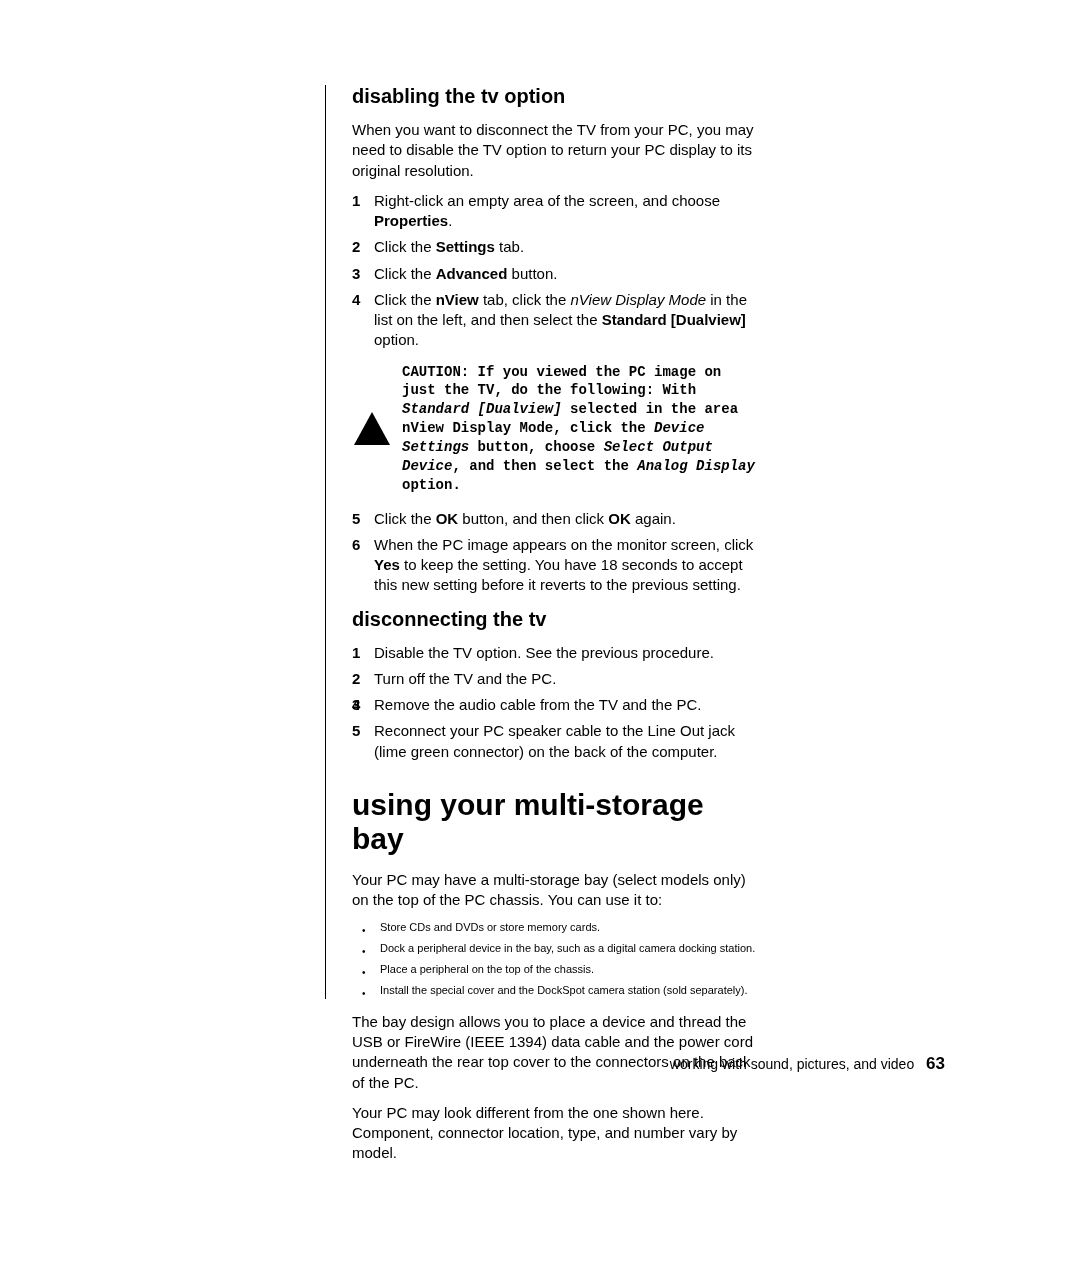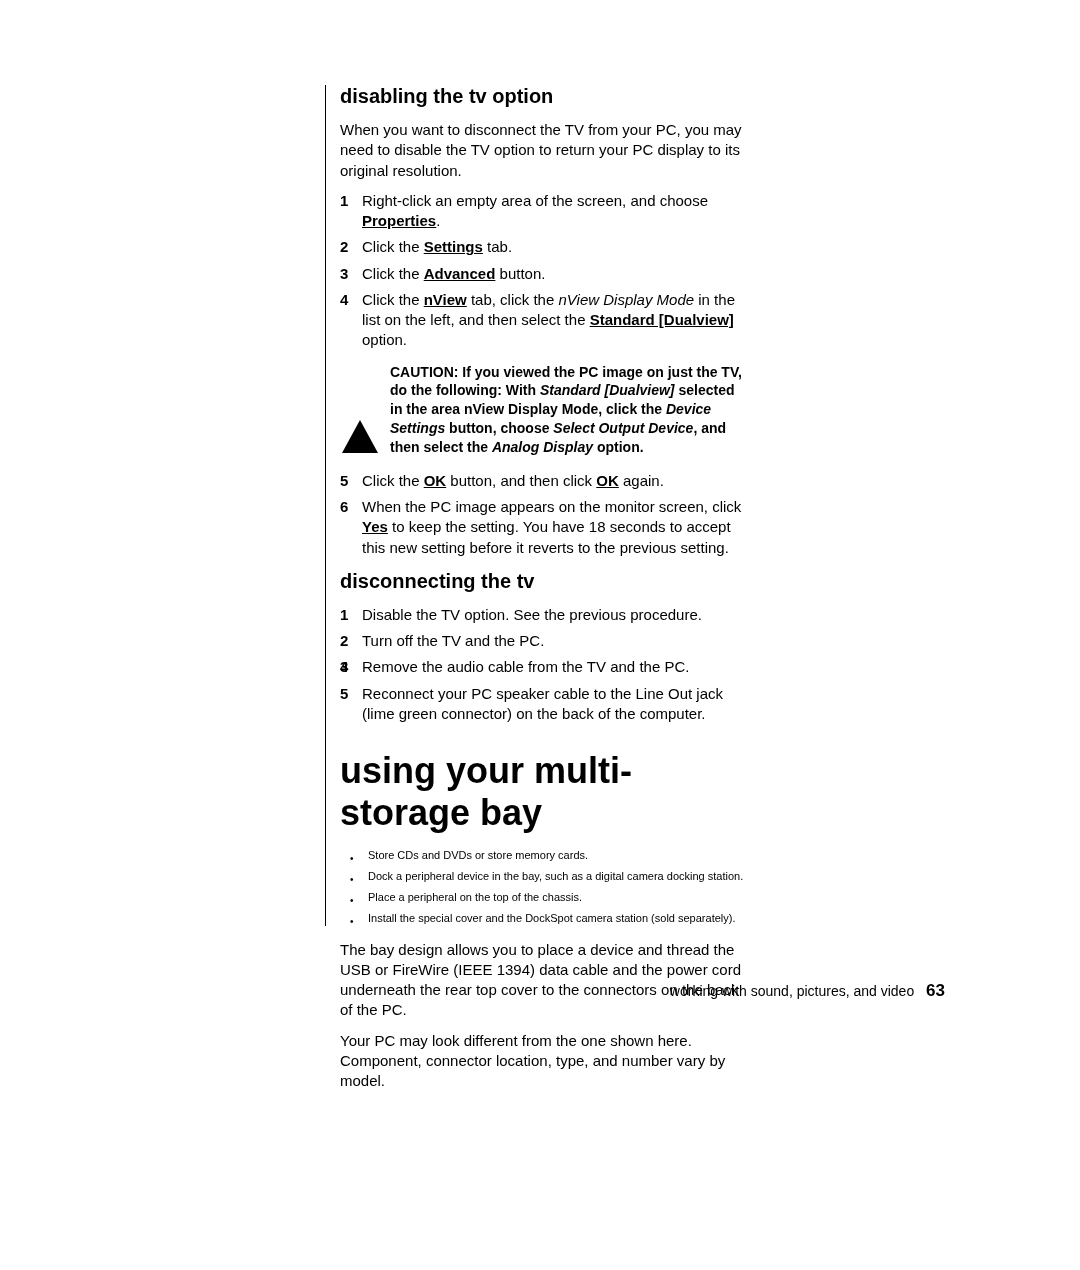--- a/index.html
+++ b/index.html
@@ -6,42 +6,42 @@
     body {
       width: 1080px;
       height: 1270px;
       background: #fff;
       font-family: "Arial", "Helvetica", sans-serif;
       color: #000;
       position: relative;
     }
     .page {
       position: relative;
-      padding: 85px 0 0 0;
+      padding: 85px 0 0 12px;
     }
     .left-rule {
       position: absolute;
       left: 325px;
       top: 85px;
       bottom: 165px;
       width: 1px;
       background: #000;
     }
     .content {
       margin-left: 340px;
       width: 410px;
     }
     h2.subsection {
       font-size: 20px;
       font-weight: bold;
       margin-bottom: 12px;
       margin-top: 0;
     }
     h1.section {
-      font-size: 36px;
+      font-size: 30px;
       font-weight: bold;
       margin-top: 26px;
       margin-bottom: 14px;
     }
     p.body {
       font-size: 15px;
       line-height: 1.35;
       margin-bottom: 10px;
     }
     ol.steps {
@@ -73,36 +73,37 @@
     }
     ul.bullets li::before {
       content: "•";
       position: absolute;
       left: 10px;
       font-size: 10px;
       top: 4px;
     }
     .caution-block {
       display: flex;
-      align-items: flex-end;
+      align-items: center;
       margin: 12px 0 14px 0;
+      font-family: Liberation Mono, monospace;
     }
     .caution-icon {
       flex: 0 0 40px;
       height: 40px;
       position: relative;
       margin-right: 10px;
     }
     .caution-icon svg { width: 40px; height: 40px; }
     .caution-text {
       font-size: 14px;
       line-height: 1.35;
       font-weight: bold;
     }
-    .bold { font-weight: bold; text-decoration: underline; }
+    .bold { font-weight: bold; }
     .ital { font-style: italic; }
     .footer {
       position: absolute;
       bottom: 90px;
       right: 135px;
       font-size: 14px;
       text-align: center;
     }
     .footer .pnum {
       font-weight: bold;
@@ -166,20 +167,21 @@
     <h2 class="subsection sect2-gap">disconnecting the tv</h2>
     <ol class="steps">
       <li><span class="num">1</span><span>Disable the TV option. See the previous procedure.</span></li>
       <li><span class="num">2</span><span>Turn off the TV and the PC.</span></li>
       <li><span class="num">3</span></li>
       <li><span class="num">4</span><span>Remove the audio cable from the TV and the PC.</span></li>
       <li><span class="num">5</span><span>Reconnect your PC speaker cable to the Line Out jack (lime green connector) on the back of the computer.</span></li>
     </ol>
 
     <h1 class="section">using your multi-storage bay</h1>
+    <p class="body">Your PC may have a multi-storage bay (select models only) on the top of the PC chassis. You can use it to:</p>
     <ul class="bullets">
       <li>Store CDs and DVDs or store memory cards.</li>
       <li>Dock a peripheral device in the bay, such as a digital camera docking station.</li>
       <li>Place a peripheral on the top of the chassis.</li>
       <li>Install the special cover and the DockSpot camera station (sold separately).</li>
     </ul>
     <p class="body">The bay design allows you to place a device and thread the USB or FireWire (IEEE 1394) data cable and the power cord underneath the rear top cover to the connectors on the back of the PC.</p>
     <p class="body">Your PC may look different from the one shown here. Component, connector location, type, and number vary by model.</p>
 
   </div>

